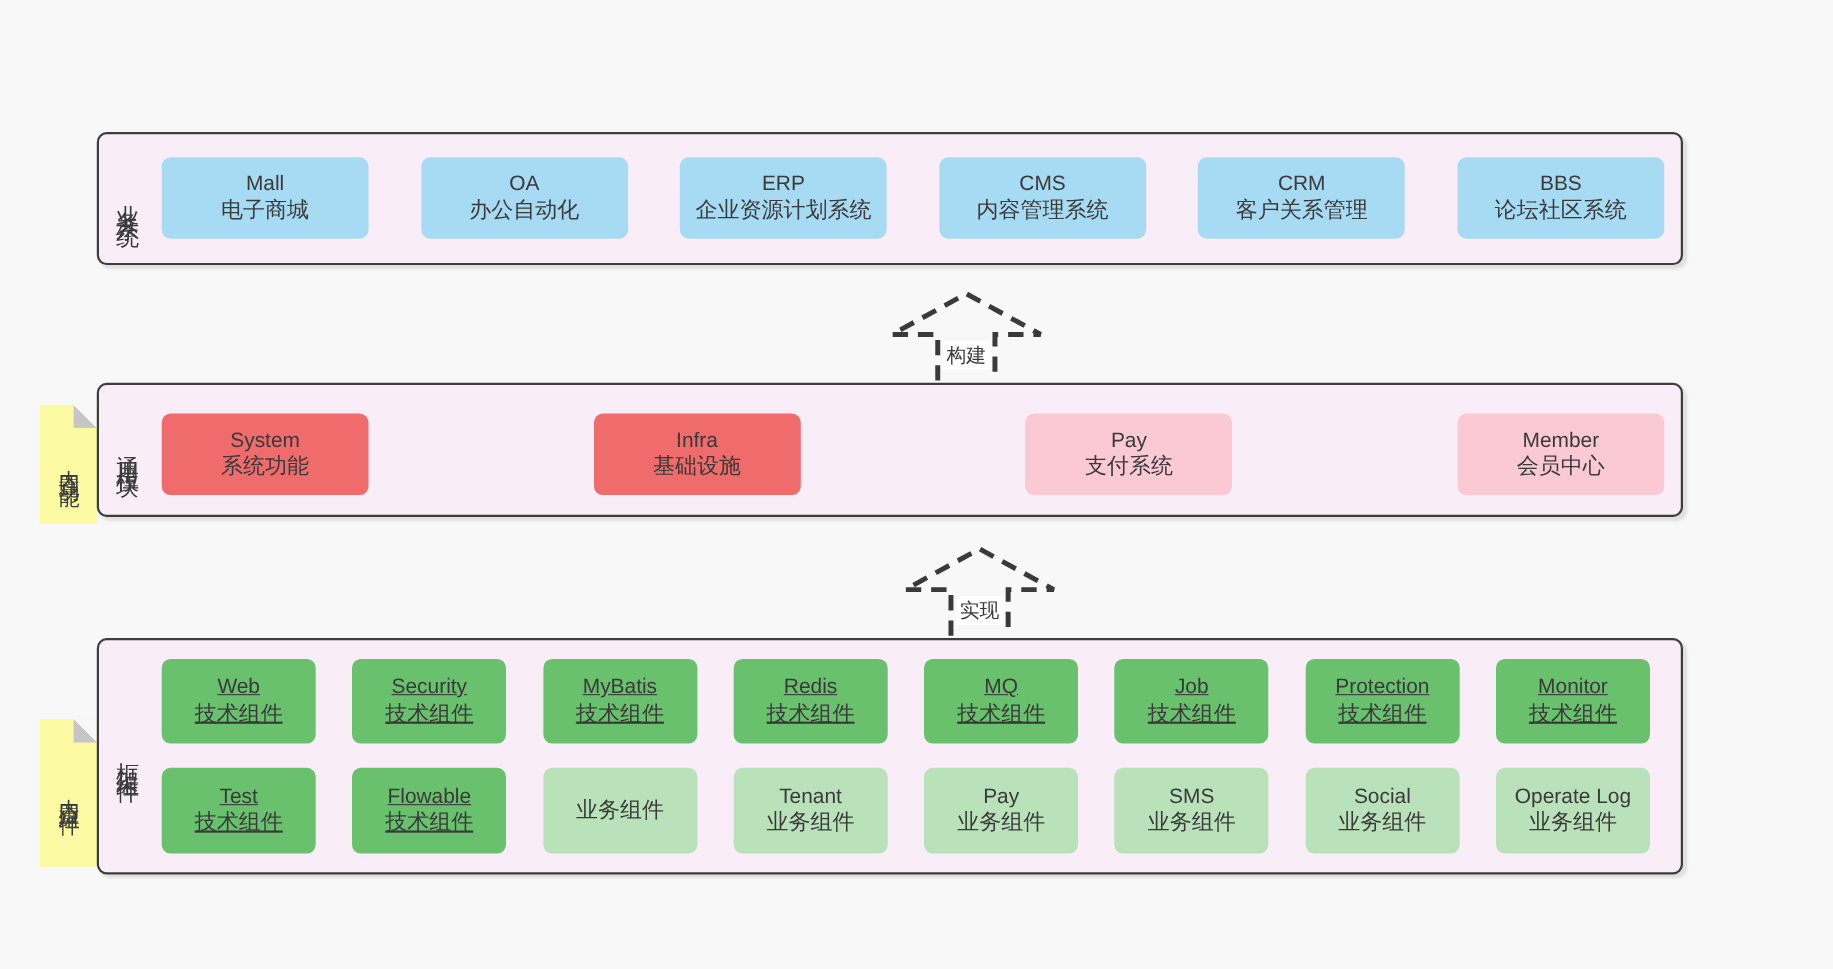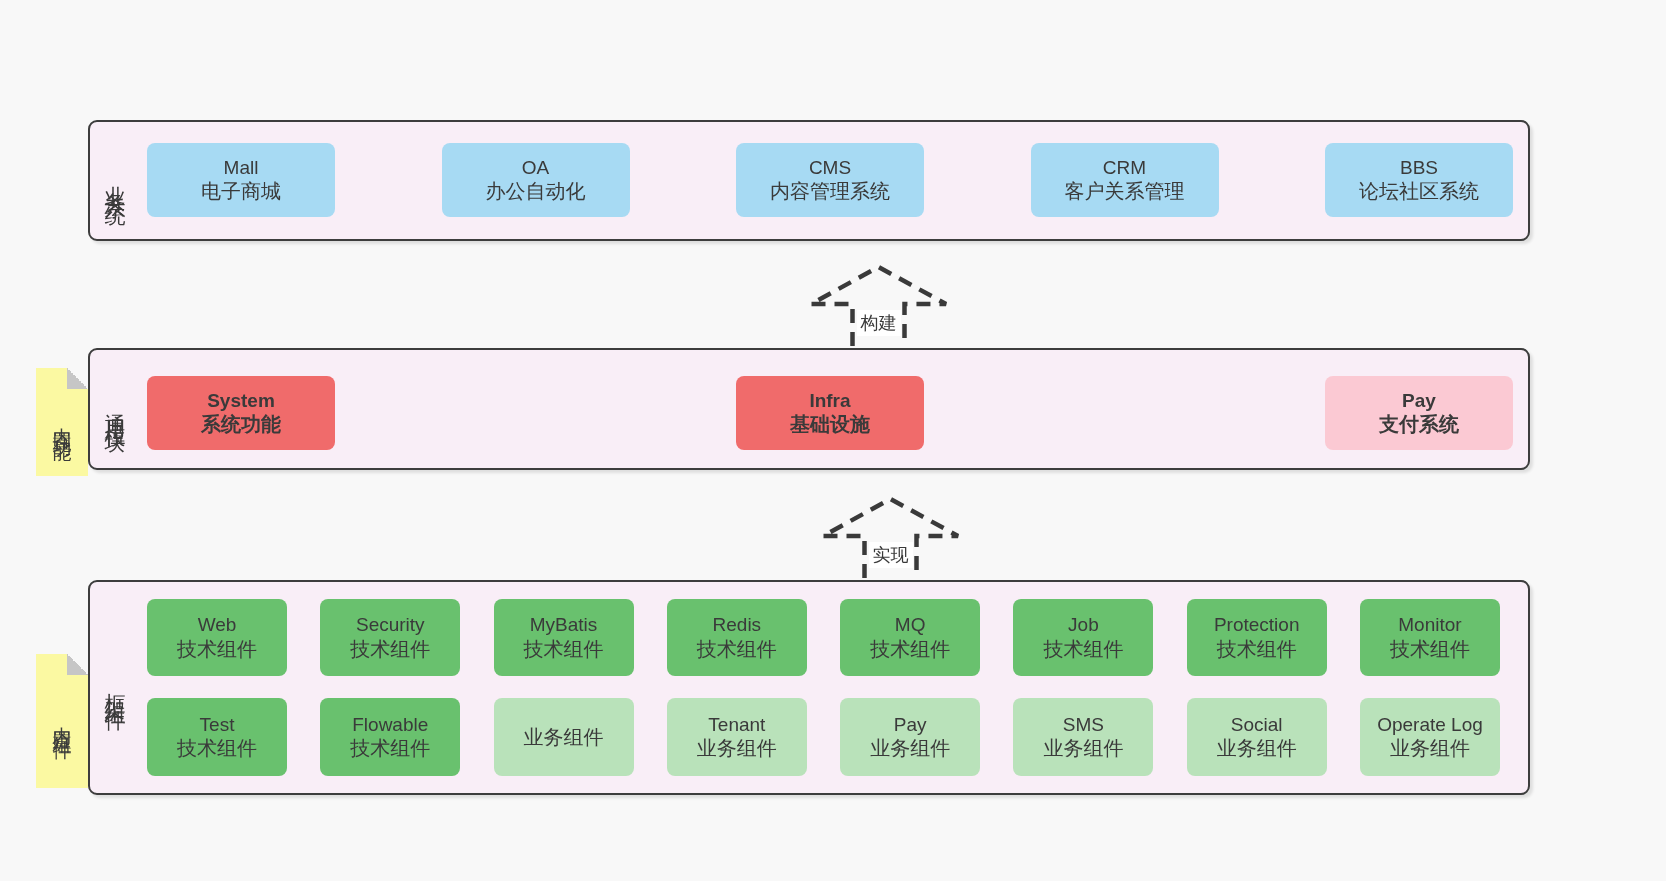--- a/index.html
+++ b/index.html
@@ -21,35 +21,35 @@
   #layer-business{top:120px;height:121px;}
   #layer-modules{top:348px;height:122px;}
   #layer-components{top:580px;height:215px;}
   .layer-label{
     position:absolute;left:11px;top:50%;transform:translateY(-50%);
     writing-mode:vertical-rl;text-orientation:upright;
     font-size:21px;letter-spacing:6px;color:var(--text);white-space:nowrap;
   }
   .box-row{position:absolute;display:flex;justify-content:space-between;align-items:stretch;}
   #layer-business .box-row{left:57px;right:15px;top:21px;height:74px;}
-  #layer-modules .box-row{left:57px;right:15px;top:26px;height:74px;font-weight:bold;}
+  #layer-modules .box-row{left:57px;right:15px;top:26px;height:74px;}
   #layer-components .box-row.row-0{left:57px;right:28px;top:17px;height:77px;}
   #layer-components .box-row.row-1{left:57px;right:28px;top:116px;height:78px;}
   .box{
     border-radius:8px;display:flex;flex-direction:column;justify-content:center;align-items:center;
     text-align:center;line-height:1.25;padding:20px 5px;color:var(--text);
   }
   .box.wide{width:188px;}
   .box.narrow{width:140px;}
   .box-name{font-size:19px;}
   .box-desc{font-size:20px;}
   .blue{background:var(--blue);}
   .red{background:var(--red);}
   .pink{background:var(--pink);}
-  .green{background:var(--green);}
+  .green{background:var(--green);text-decoration:underline;}
   .green-light{background:var(--green-light);}
   .sticky{
     position:absolute;left:36px;width:52px;background:var(--sticky-yellow);
     display:flex;align-items:center;justify-content:center;
   }
   #sticky-modules{top:368px;height:108px;}
   #sticky-components{top:654px;height:134px;}
   .sticky .fold{
     position:absolute;top:0;right:0;width:21px;height:21px;
     background:linear-gradient(225deg,var(--page-bg) 0 50%,var(--sticky-fold) 50% 100%);
@@ -78,20 +78,24 @@
     <div class="box-row row-0">
         <div class="box wide blue">
           <div class="box-name">Mall</div>
           <div class="box-desc">电子商城</div>
         </div>
         <div class="box wide blue">
           <div class="box-name">OA</div>
           <div class="box-desc">办公自动化</div>
         </div>
         <div class="box wide blue">
+          <div class="box-name">ERP</div>
+          <div class="box-desc">企业资源计划系统</div>
+        </div>
+        <div class="box wide blue">
           <div class="box-name">CMS</div>
           <div class="box-desc">内容管理系统</div>
         </div>
         <div class="box wide blue">
           <div class="box-name">CRM</div>
           <div class="box-desc">客户关系管理</div>
         </div>
         <div class="box wide blue">
           <div class="box-name">BBS</div>
           <div class="box-desc">论坛社区系统</div>
@@ -119,20 +123,24 @@
           <div class="box-desc">系统功能</div>
         </div>
         <div class="box wide red">
           <div class="box-name">Infra</div>
           <div class="box-desc">基础设施</div>
         </div>
         <div class="box wide pink">
           <div class="box-name">Pay</div>
           <div class="box-desc">支付系统</div>
         </div>
+        <div class="box wide pink">
+          <div class="box-name">Member</div>
+          <div class="box-desc">会员中心</div>
+        </div>
       </div>
   </section>
 
   <div class="arrow" id="arrow-implement">
     <svg viewBox="0 0 145 84">
       <path d="M46.5,84 L46.5,42 L5,42 L72.5,5 L140,42 L98.5,42 L98.5,84"></path>
     </svg>
     <span class="arrow-label">实现</span>
   </div>
 

